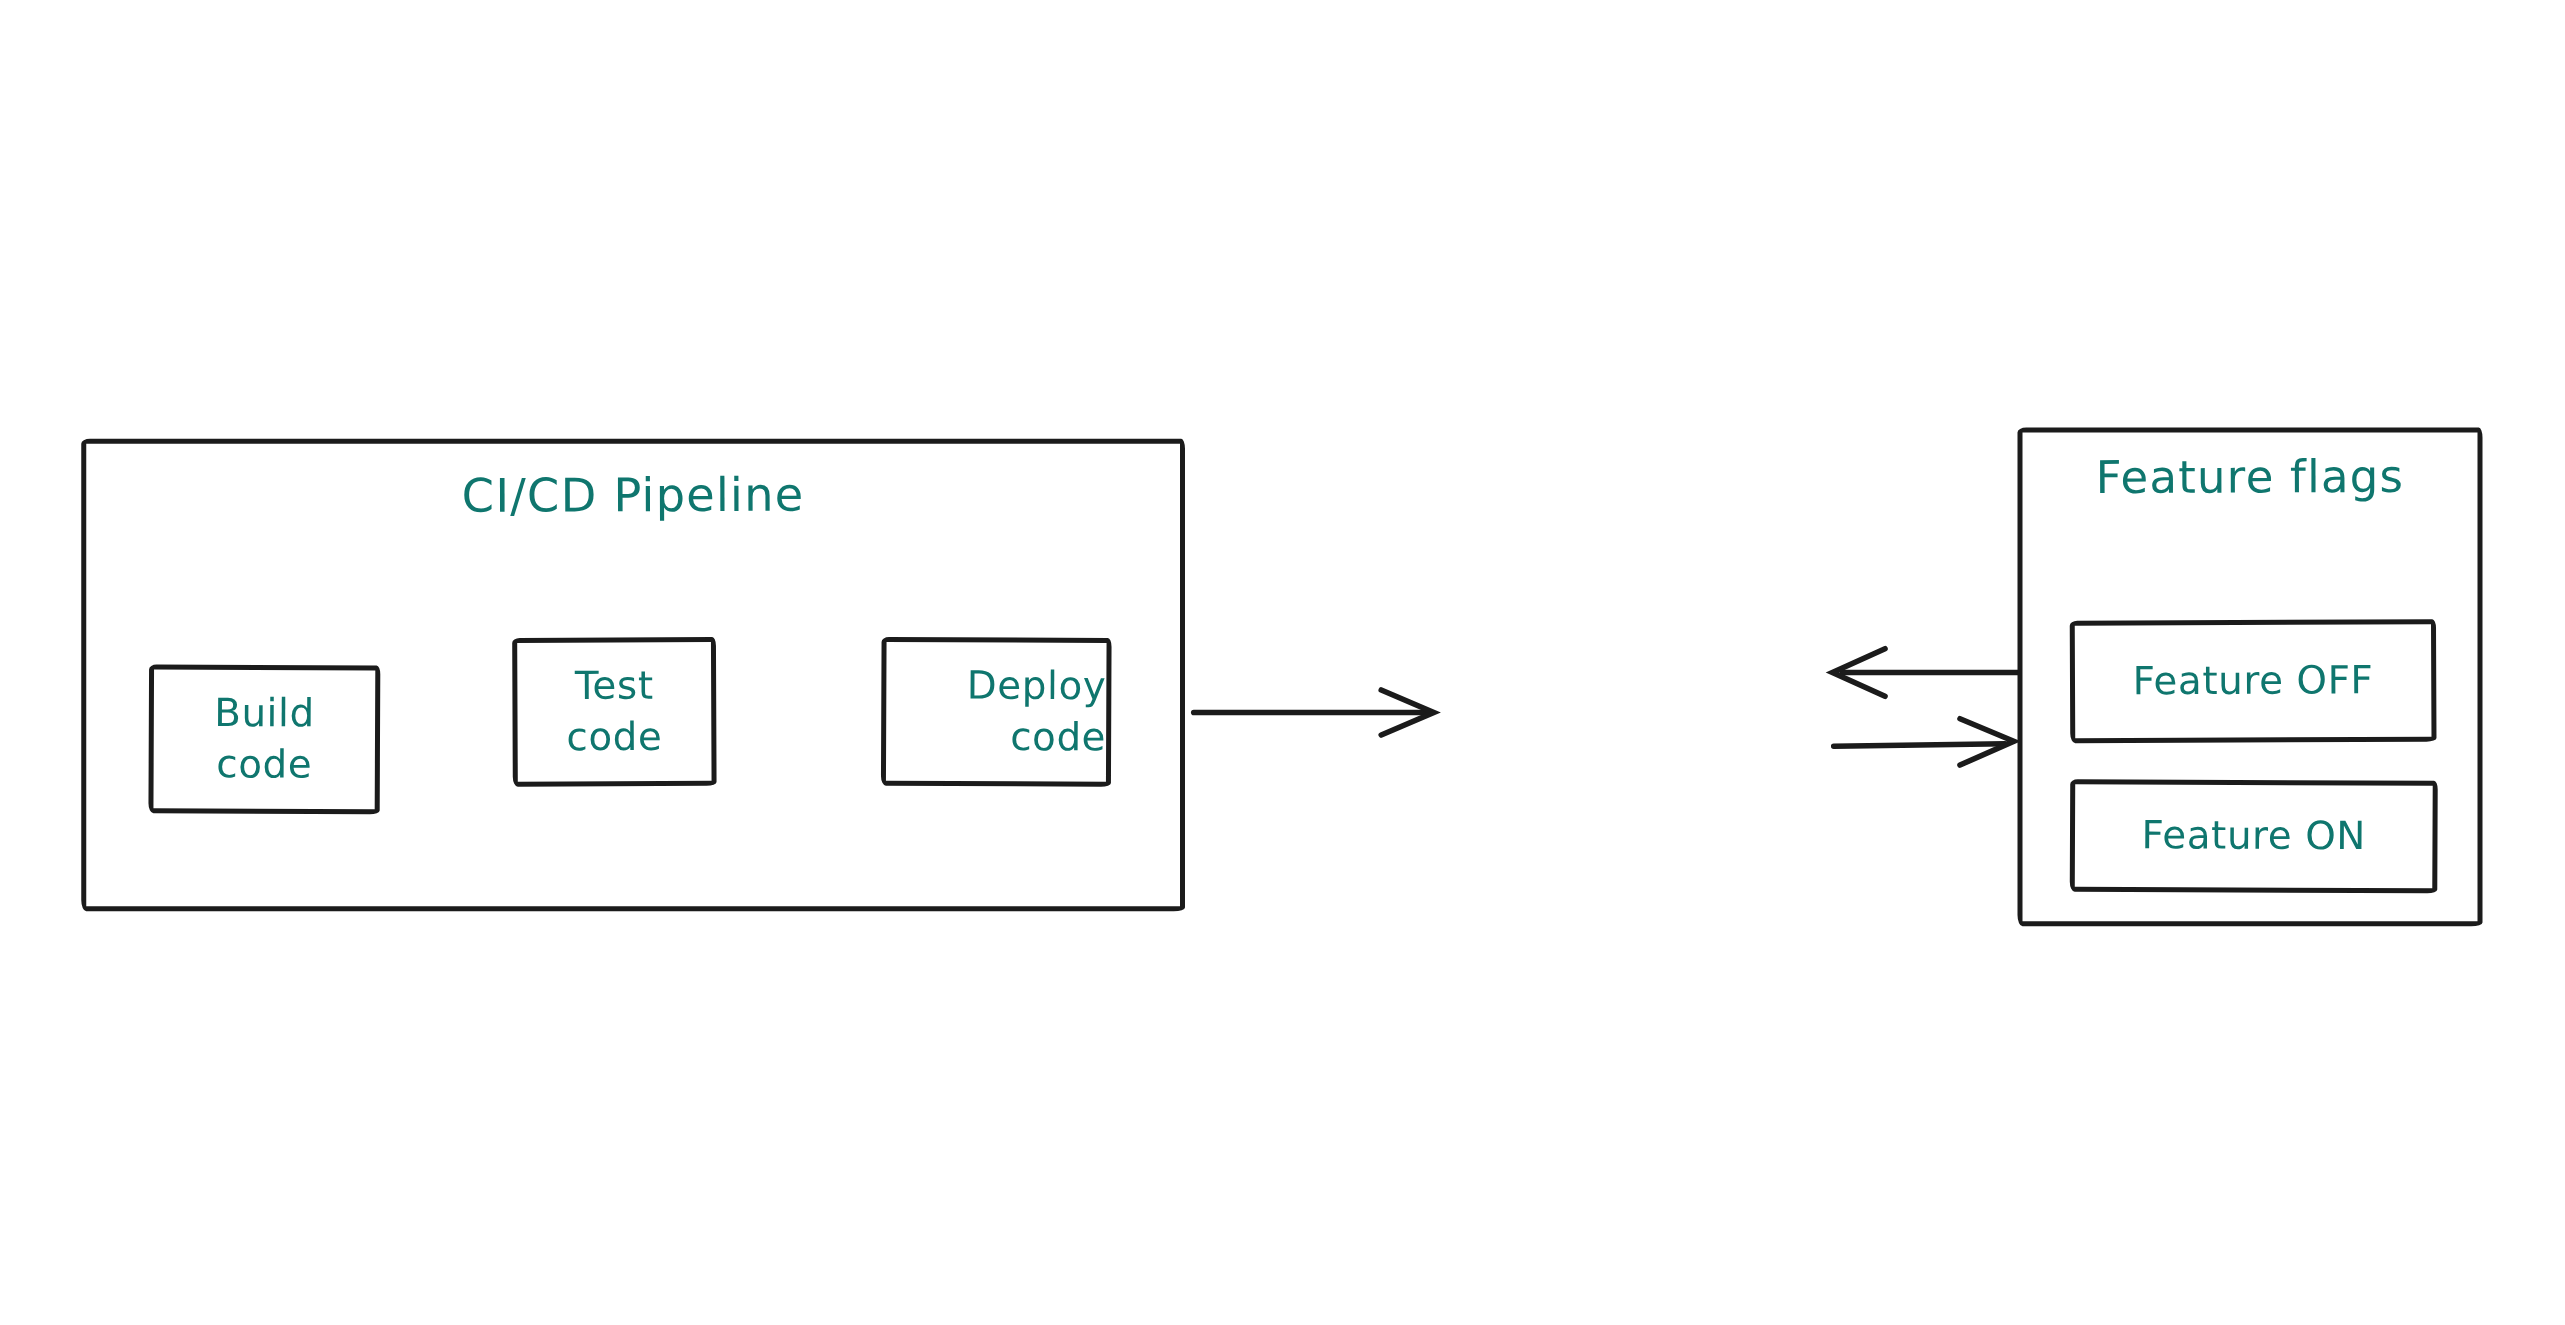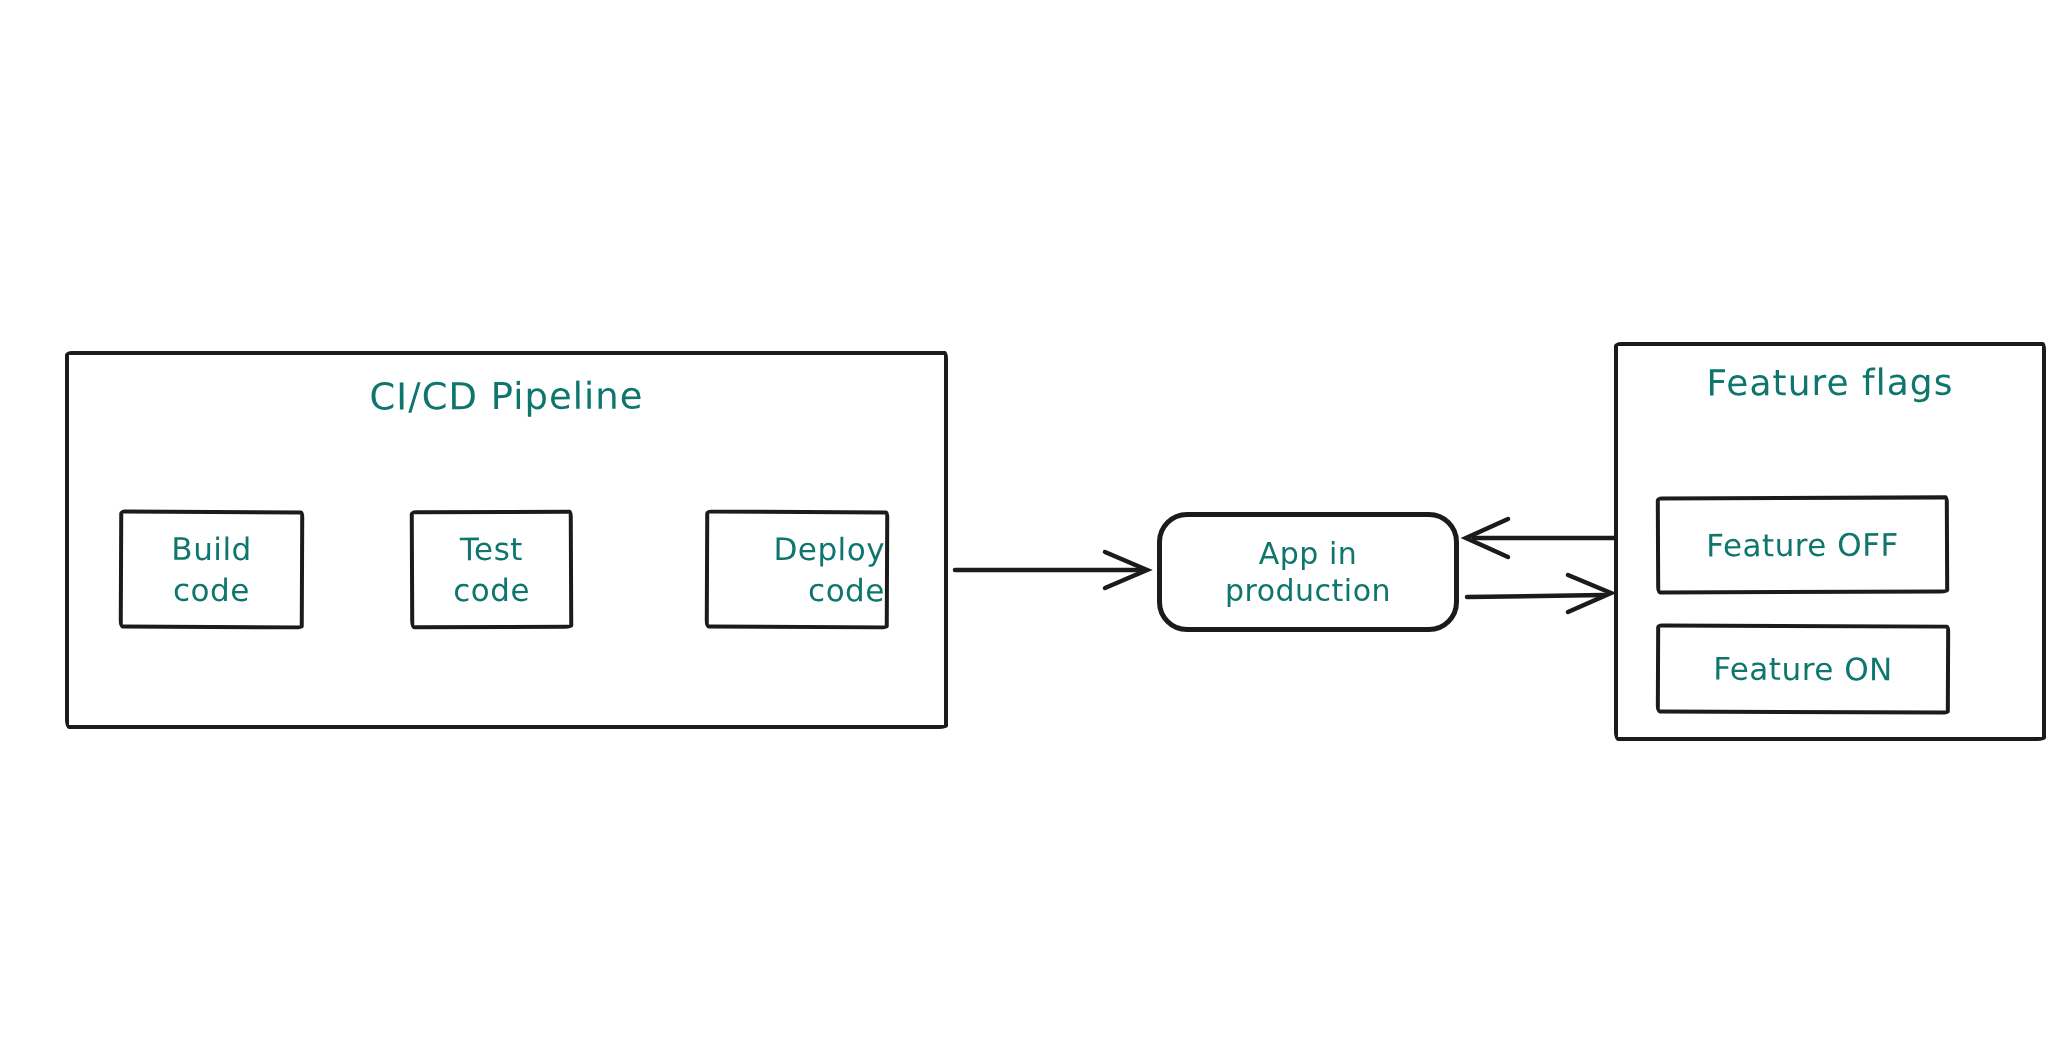--- a/index.html
+++ b/index.html
@@ -95,41 +95,37 @@
     <g>
       <line class="arrow-line" x1="1467" y1="597" x2="1604" y2="595"></line>
       <polyline class="arrow-line" points="1568,575 1611,593 1568,612"></polyline>
     </g>
   </svg>
 
   <div class="frame" style="left:65px; top:351px; width:883px; height:378px;">
     <div class="frame-title" style="top:20px;">CI/CD Pipeline</div>
   </div>
 
-  <div class="node tilt-a" style="left:119px; top:510px; width:185px; height:119px;">
+  <div class="node tilt-a" style="left:119px; top:532px; width:185px; height:119px;">
     <span>Build</span>
     <span>code</span>
   </div>
 
   <div class="node tilt-b" style="left:410px; top:510px; width:163px; height:119px;">
     <span>Test</span>
     <span>code</span>
   </div>
 
   <div class="node tilt-a" style="left:705px; top:510px; width:184px; height:119px;align-items:flex-end;">
     <span>Deploy</span>
     <span>code</span>
   </div>
 
-  <div class="node rounded" style="left:1157px; top:512px; width:302px; height:120px;">
-    <span>App in</span>
-    <span>production</span>
-  </div>
 
-  <div class="frame" style="left:1614px; top:342px; width:432px; height:399px;">
+  <div class="frame" style="left:1614px; top:342px; width:372px; height:399px;">
     <div class="frame-title" style="top:16px; font-size:36px;">Feature flags</div>
   </div>
 
   <div class="node tilt-b" style="left:1656px; top:496px; width:293px; height:98px;">
     <span>Feature OFF</span>
   </div>
 
   <div class="node tilt-a" style="left:1656px; top:624px; width:294px; height:90px;">
     <span>Feature ON</span>
   </div>

